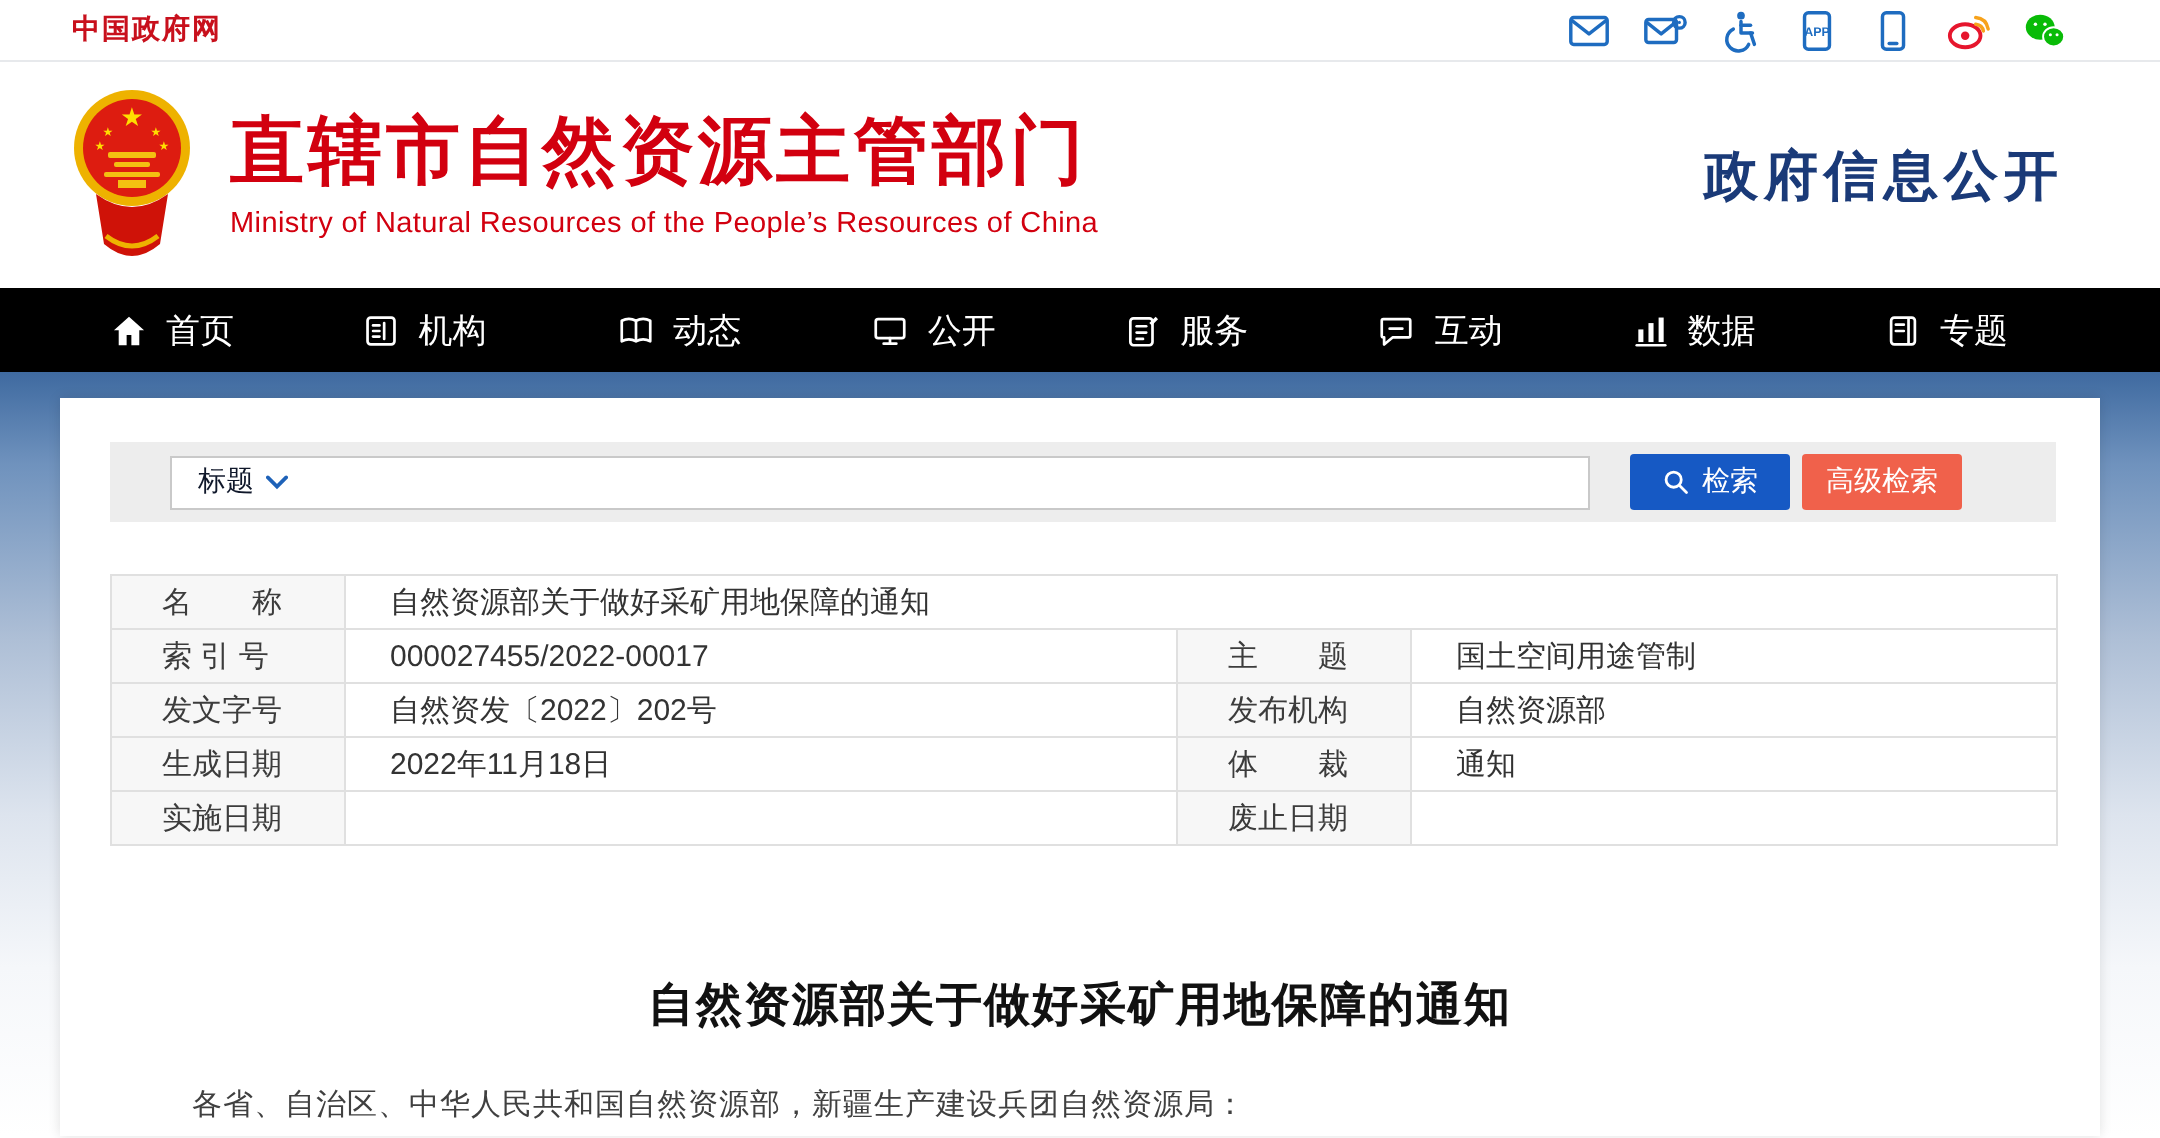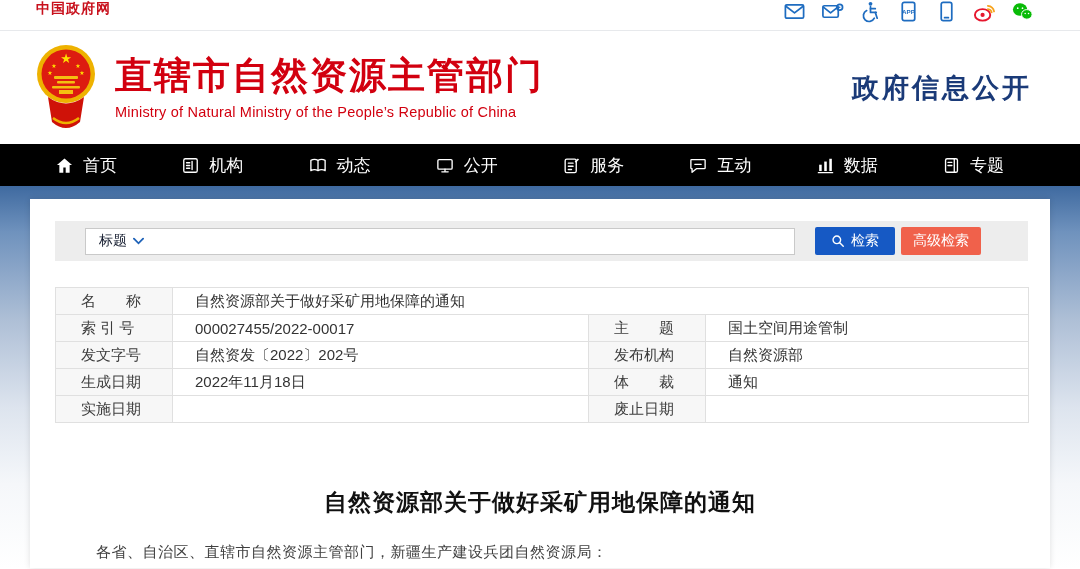--- a/index.html
+++ b/index.html
@@ -1,19 +1,19 @@
 <!DOCTYPE html>
 <html><head>
 <meta charset="utf-8">
 <style>
   * { margin:0; padding:0; box-sizing:border-box; }
   html,body { width:1080px; height:569px; overflow:hidden; font-family:"Liberation Sans","DejaVu Sans",sans-serif; background:#fff; }
 
   
-  .topbar { height:31px; background:#fff; border-bottom:1px solid #e7e9ec; display:flex; align-items:flex-start; justify-content:space-between; padding:0 46px 0 36px; }
+  .topbar { height:31px; background:#fff; border-bottom:1px solid #e7e9ec; display:flex; align-items:center; justify-content:space-between; padding:0 46px 0 36px; }
   .gov-link { color:#c8101c; font-weight:bold; font-size:14px; letter-spacing:1px; cursor:pointer; }
   .topbar-icons { display:flex; align-items:center; gap:15px; }
   .topbar-icons .tico { width:23px; height:23px; display:flex; align-items:center; justify-content:center; cursor:pointer; }
 
   
   .header { height:113px; background:#fff; display:flex; align-items:center; justify-content:space-between; padding:0 48px 0 35px; }
   .brand { display:flex; align-items:center; }
   .emblem { width:62px; height:92px; margin-right:18px; flex:0 0 auto; }
   .brand-cn { color:#d2000f; font-size:37px; font-weight:bold; letter-spacing:2px; line-height:1.15; }
   .brand-en { color:#d2000f; font-size:14.5px; margin-top:6px; letter-spacing:0.2px; }
@@ -120,21 +120,21 @@
       <text x="47" y="33" text-anchor="middle" font-size="6" fill="#ffde00">★</text>
       <rect x="19" y="34" width="24" height="3" rx="1" fill="#f4c011"></rect>
       <rect x="22" y="39" width="18" height="2.5" rx="1" fill="#f4c011"></rect>
       <rect x="17" y="44" width="28" height="2.5" rx="1" fill="#f4c011"></rect>
       <rect x="24" y="48" width="14" height="4" fill="#f4c011"></rect>
       <path d="M13 55 Q31 68 49 55 L45 80 Q31 92 17 80 Z" fill="#cf1208"></path>
       <path d="M18 76 Q31 86 44 76" fill="none" stroke="#eeb200" stroke-width="2.5"></path>
     </svg>
     <div>
       <div class="brand-cn">直辖市自然资源主管部门</div>
-      <div class="brand-en">Ministry of Natural Ministry of the People’s Republic of China</div>
+      <div class="brand-en">Ministry of Natural Resources of the People’s Resources of China</div>
     </div>
   </div>
   <div class="gov-info">政府信息公开</div>
 </div>
 
 <div class="nav">
   <div class="nav-item">
     <span>
         <svg width="19" height="19" viewBox="0 0 24 24">
           <path d="M12 3l9.5 8.5h-3V21h-5v-6.5h-3V21h-5v-9.5h-3z" fill="#fff"></path>
@@ -276,16 +276,16 @@
       <tr>
         <td class="lbl">实施日期</td>
         <td></td>
         <td class="lbl">废止日期</td>
         <td></td>
       </tr>
     </tbody>
       </table>
 
     <div class="doc-title">自然资源部关于做好采矿用地保障的通知</div>
-    <div class="salutation">　　各省、自治区、直辖市自然资源主管部门，新疆生产建设兵团自然资源局：</div>
+    <div class="salutation">　　各省、自治区、中华人民共和国自然资源部，新疆生产建设兵团自然资源局：</div>
 
   </div>
 </div>
 
 </body></html>

